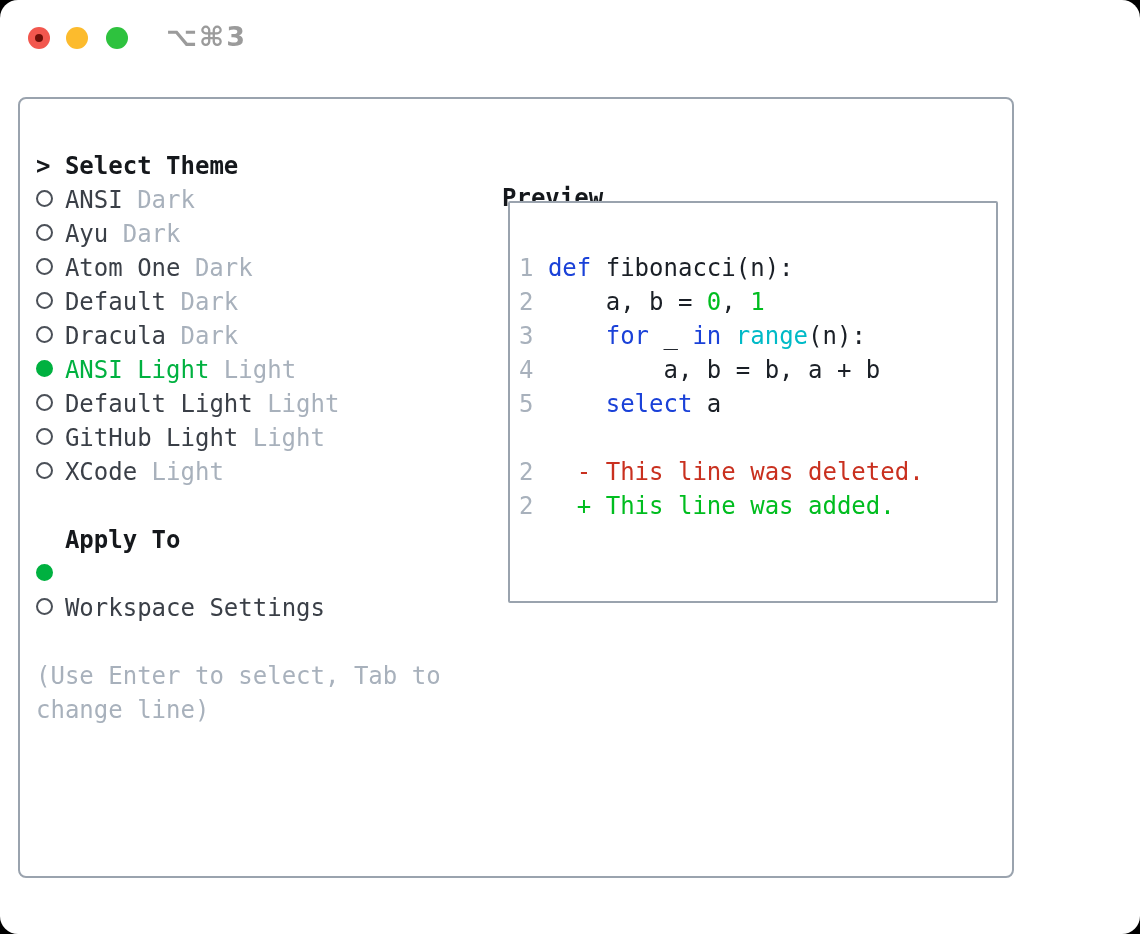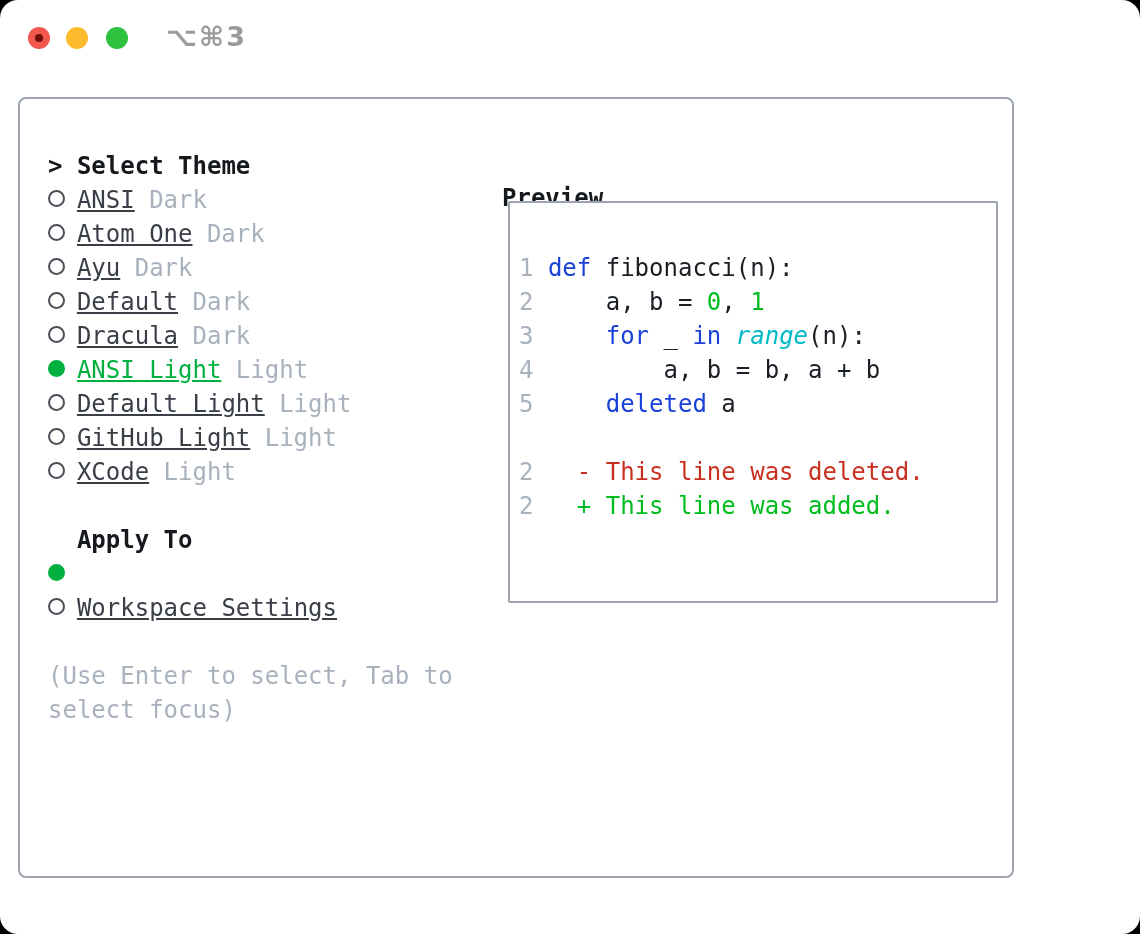--- a/index.html
+++ b/index.html
@@ -40,55 +40,55 @@
     border: 2px solid var(--border);
     border-radius: 8px;
     background: #ffffff;
   }
 
   
   .row  { height: 34px; line-height: 34px; font-size: 24px; white-space: pre; color: var(--text); }
   .crow { height: 34px; line-height: 34px; font-size: 24px; white-space: pre; }
 
   
-  .left-col { position: absolute; left: 48px; top: 149px; }
+  .left-col { position: absolute; left: 36px; top: 149px; }
   .prompt { display: inline-block; width: 2ch; font-weight: bold; color: var(--header); }
   .hdr    { font-weight: bold; color: var(--header); }
   .pad2   { display: inline-block; width: 2ch; }
 
   .radio  { display: inline-block; width: 2ch; }
   .radio::before {
     content: ""; display: inline-block; width: 13px; height: 13px;
     border: 2px solid #4b5058; border-radius: 50%;
     vertical-align: 1px;
   }
   .radio.on::before { border-color: var(--accent-green); background: var(--accent-green); }
 
-  .tname { color: var(--text); text-decoration: underline; }
+  .tname { color: var(--text); }
   .tname.on { color: var(--accent-green); text-align: right; }
   .tvariant { color: var(--muted); margin-left: 1ch; }
   .help { color: var(--muted); }
 
   
   .preview-header { position: absolute; left: 502px; top: 149px; margin-top: 32px; }
   .preview-box {
     position: absolute; left: 508px; top: 201px;
     width: 490px; height: 402px;
     border: 2px solid var(--border);
     border-radius: 2px;
     background: #ffffff;
     padding: 48px 0 0 9px;
     overflow: hidden;
   }
 
   .seg.ln  { color: var(--muted); }
   .seg.tx  { color: var(--code-text); }
   .seg.kw  { color: var(--code-keyword); }
   .seg.num { color: var(--code-number); }
-  .seg.fn  { color: var(--code-function); font-style: italic; }
+  .seg.fn  { color: var(--code-function); }
   .seg.ctx { color: var(--diff-context); }
   .seg.del { color: var(--diff-deleted); }
   .seg.add { color: var(--diff-added); }
 </style>
 </head>
 <body>
 
 <div class="window">
 
   <div class="titlebar">
@@ -97,47 +97,47 @@
     <div class="dot dot-green"></div>
     <div class="title-text">⌥⌘3</div>
   </div>
 
   <div class="panel"></div>
 
   <div class="left-col">
     <div class="row"><span class="prompt">&gt;</span><span class="hdr">Select Theme</span></div>
 
     <div class="row"><span class="radio"></span><span class="tname">ANSI</span><span class="tvariant">Dark</span></div>
+    <div class="row"><span class="radio"></span><span class="tname">Ayu</span><span class="tvariant">Dark</span></div>
     <div class="row"><span class="radio"></span><span class="tname">Atom One</span><span class="tvariant">Dark</span></div>
-    <div class="row"><span class="radio"></span><span class="tname">Ayu</span><span class="tvariant">Dark</span></div>
     <div class="row"><span class="radio"></span><span class="tname">Default</span><span class="tvariant">Dark</span></div>
     <div class="row"><span class="radio"></span><span class="tname">Dracula</span><span class="tvariant">Dark</span></div>
     <div class="row"><span class="radio on"></span><span class="tname on">ANSI Light</span><span class="tvariant">Light</span></div>
     <div class="row"><span class="radio"></span><span class="tname">Default Light</span><span class="tvariant">Light</span></div>
     <div class="row"><span class="radio"></span><span class="tname">GitHub Light</span><span class="tvariant">Light</span></div>
     <div class="row"><span class="radio"></span><span class="tname">XCode</span><span class="tvariant">Light</span></div>
 
     <div class="row"></div>
 
     <div class="row"><span class="pad2"></span><span class="hdr">Apply To</span></div>
     <div class="row"><span class="radio on"></span></div>
     <div class="row"><span class="radio"></span><span class="tname">Workspace Settings</span></div>
 
     <div class="row"></div>
 
     <div class="row help">(Use Enter to select, Tab to</div>
-    <div class="row help">select focus)</div>
+    <div class="row help">change line)</div>
   </div>
 
   <div class="preview-header row hdr">Preview</div>
 
   <div class="preview-box">
     <div class="crow"><span class="seg ln">1 </span><span class="seg kw">def</span><span class="seg tx"> fibonacci(n):</span></div>
     <div class="crow"><span class="seg ln">2 </span><span class="seg tx">    a, b = </span><span class="seg num">0</span><span class="seg tx">, </span><span class="seg num">1</span></div>
     <div class="crow"><span class="seg ln">3 </span><span class="seg tx">    </span><span class="seg kw">for</span><span class="seg tx"> _ </span><span class="seg kw">in</span><span class="seg tx"> </span><span class="seg fn">range</span><span class="seg tx">(n):</span></div>
     <div class="crow"><span class="seg ln">4 </span><span class="seg tx">        a, b = b, a + b</span></div>
-    <div class="crow"><span class="seg ln">5 </span><span class="seg tx">    </span><span class="seg kw">deleted</span><span class="seg tx"> a</span></div>
+    <div class="crow"><span class="seg ln">5 </span><span class="seg tx">    </span><span class="seg kw">select</span><span class="seg tx"> a</span></div>
     <div class="crow"></div>
     <div class="crow"><span class="seg ln">2</span><span class="seg del">   - This line was deleted.</span></div>
     <div class="crow"><span class="seg ln">2</span><span class="seg add">   + This line was added.</span></div>
   </div>
 
 </div>
 
 </body></html>

